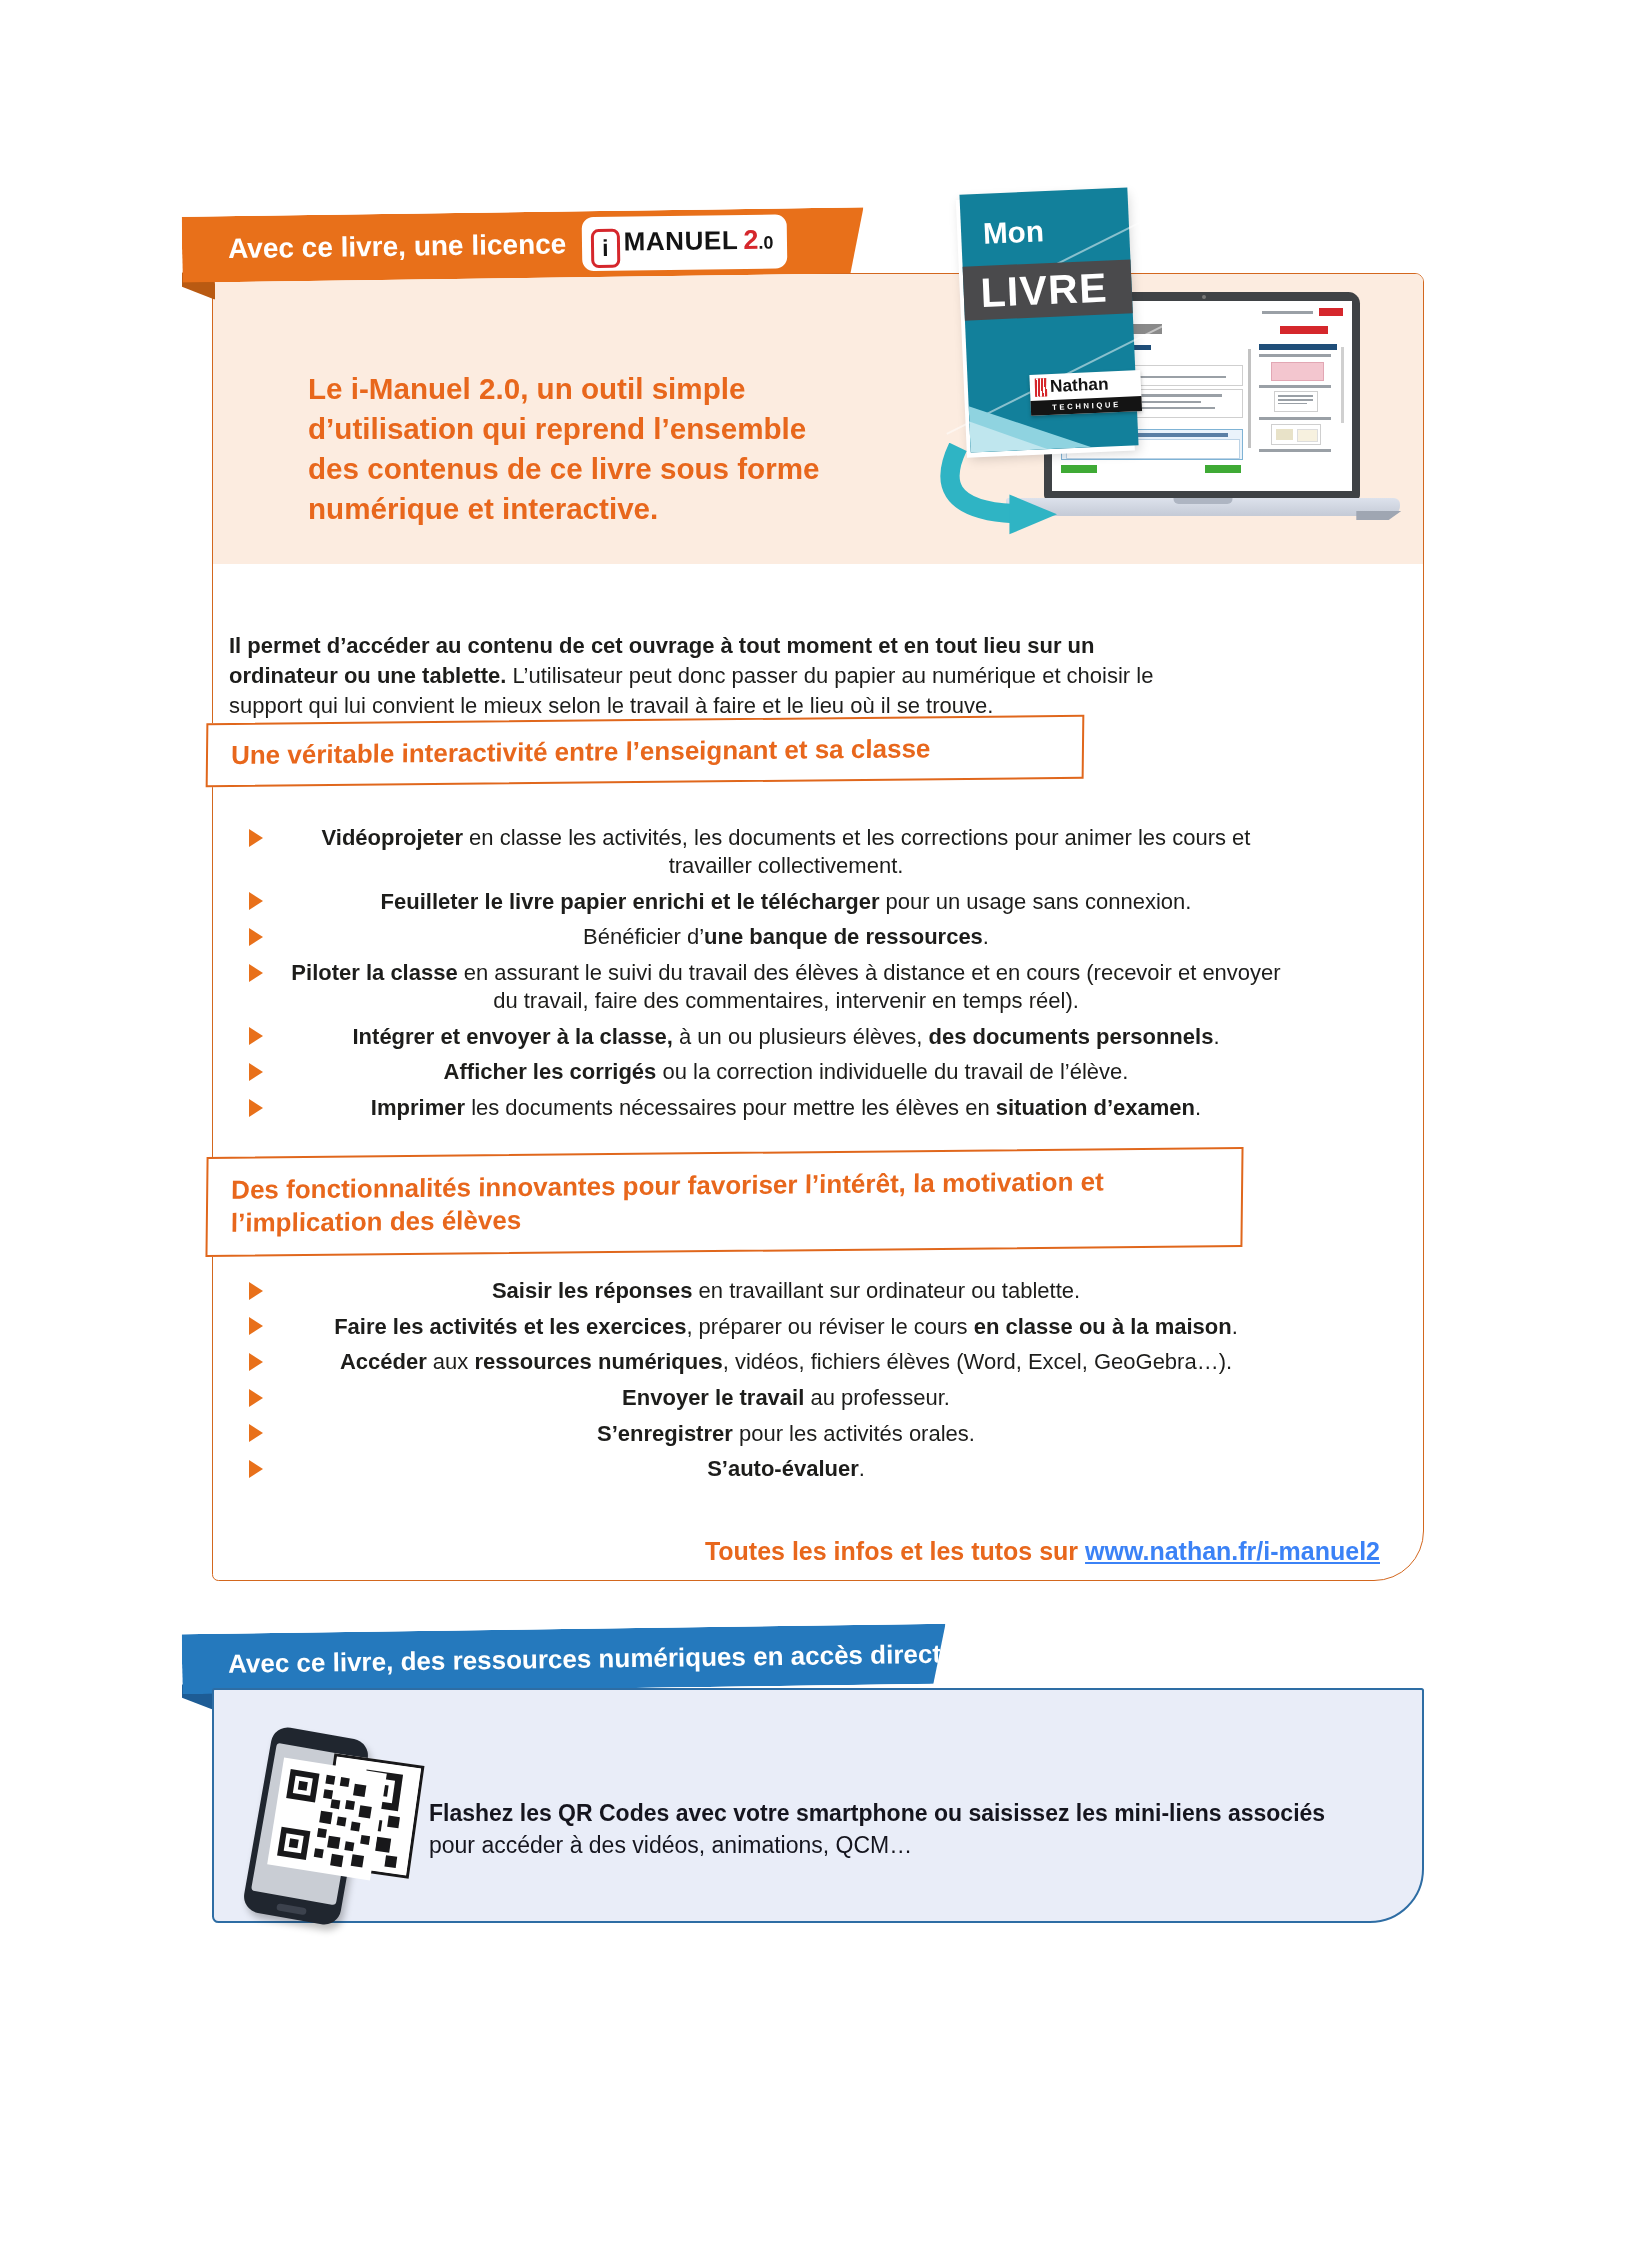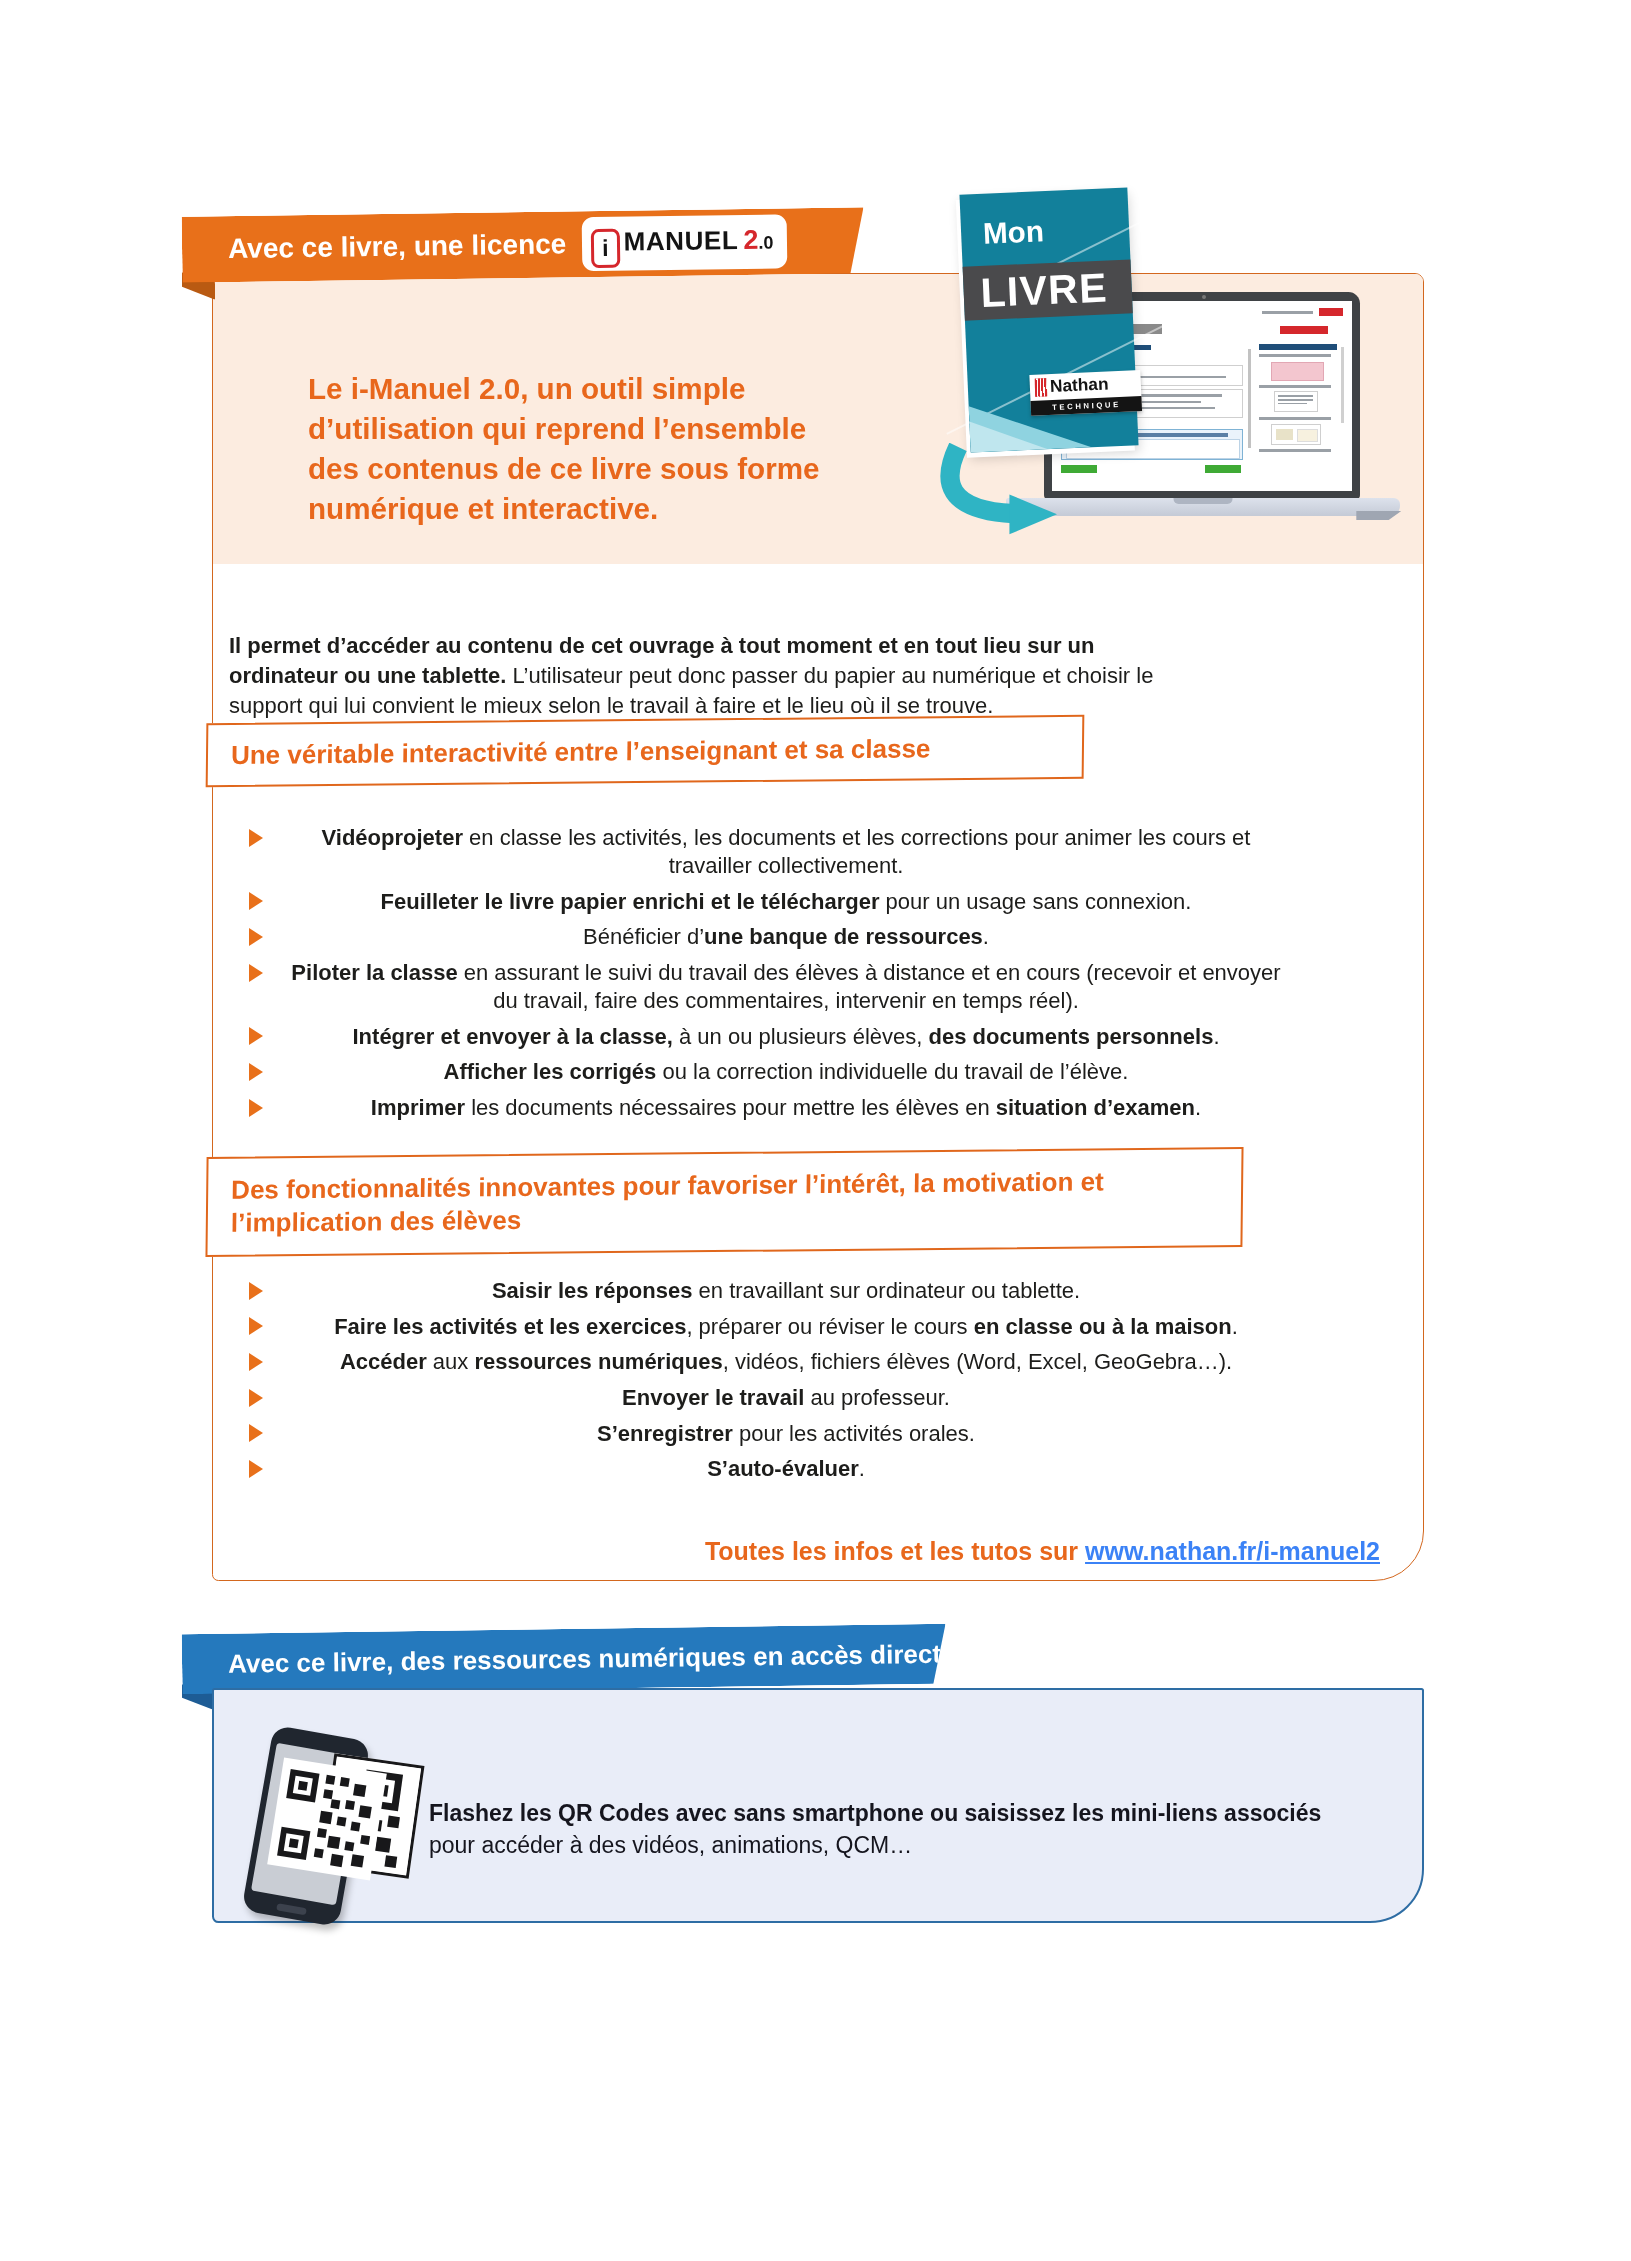--- a/index.html
+++ b/index.html
@@ -322,16 +322,16 @@
         <rect x="28" y="40" width="6" height="6" fill="#18181a"></rect>
         <rect x="36" y="44" width="8" height="8" fill="#18181a"></rect>
         <rect x="48" y="46" width="6" height="6" fill="#18181a"></rect>
         <rect x="28" y="54" width="6" height="6" fill="#18181a"></rect>
         <rect x="40" y="56" width="8" height="8" fill="#18181a"></rect>
         <rect x="54" y="54" width="8" height="8" fill="#18181a"></rect>
       </svg>
     </div>
   </div>
 
-  <p class="qr-text"><strong>Flashez les QR Codes avec sans smartphone ou saisissez les mini-liens associés</strong><span> pour accéder à des vidéos, animations, QCM…</span></p>
+  <p class="qr-text"><strong>Flashez les QR Codes avec votre smartphone ou saisissez les mini-liens associés</strong><span> pour accéder à des vidéos, animations, QCM…</span></p>
 
 </div>
 
 
 </body></html>

